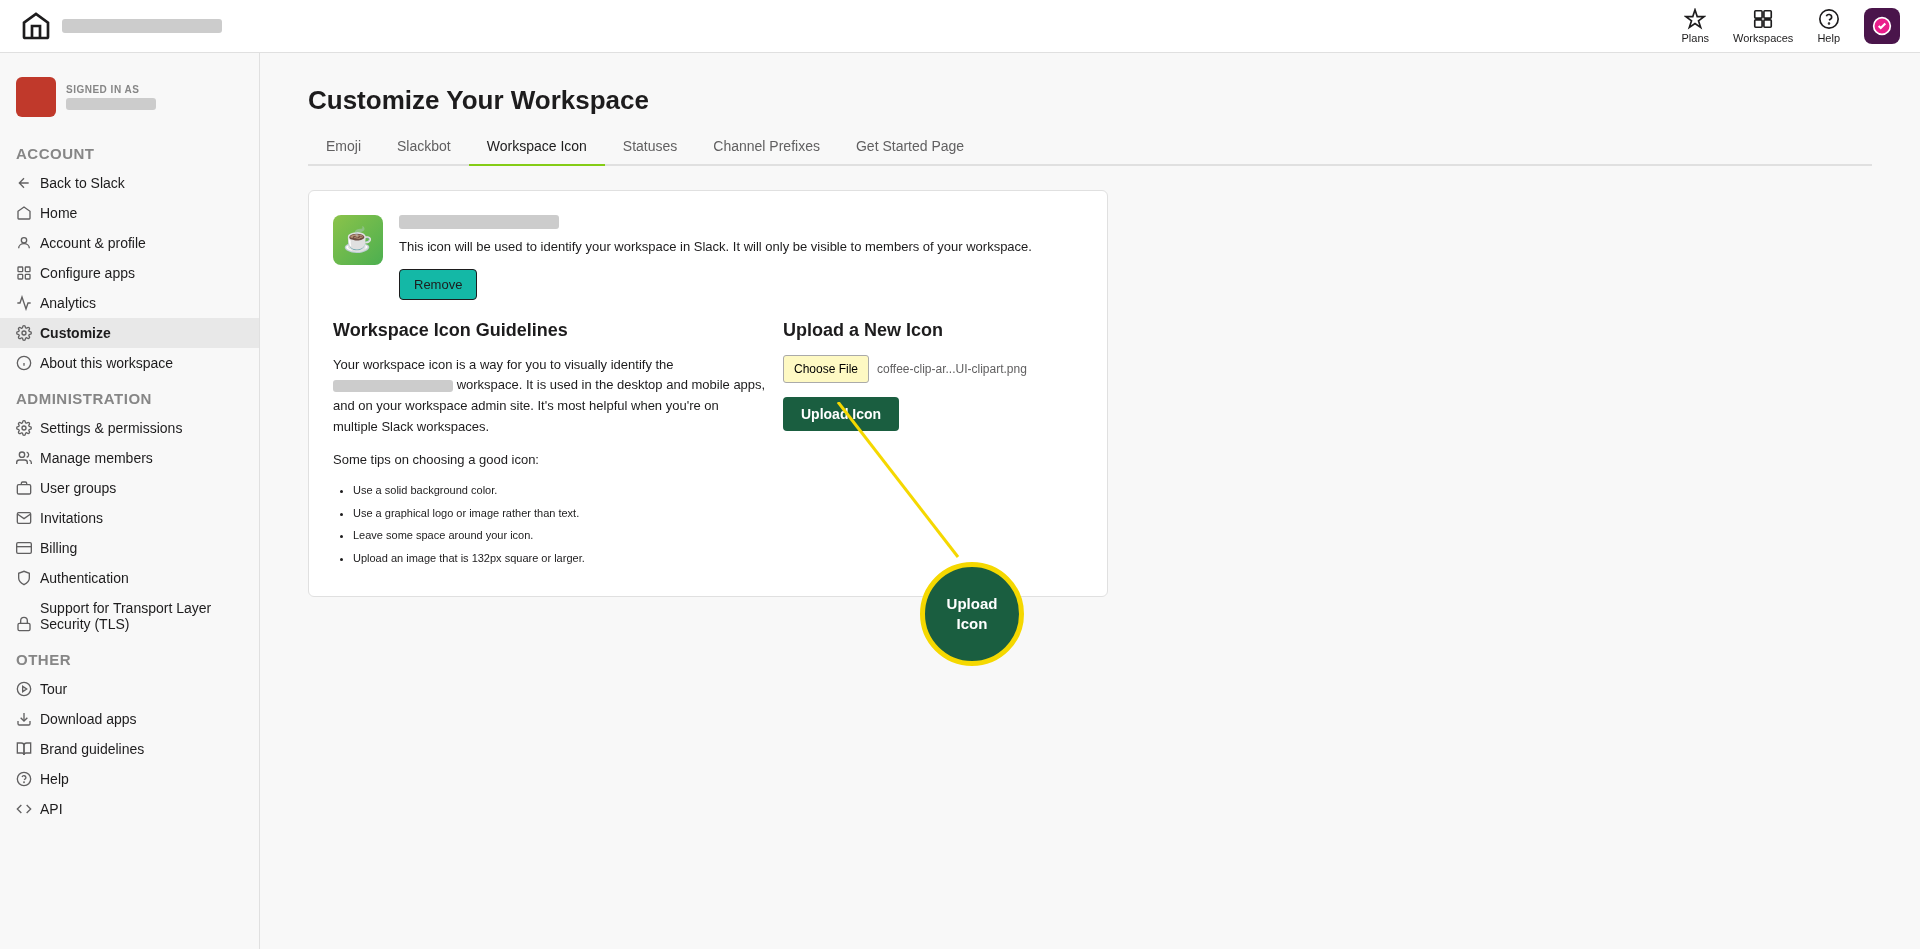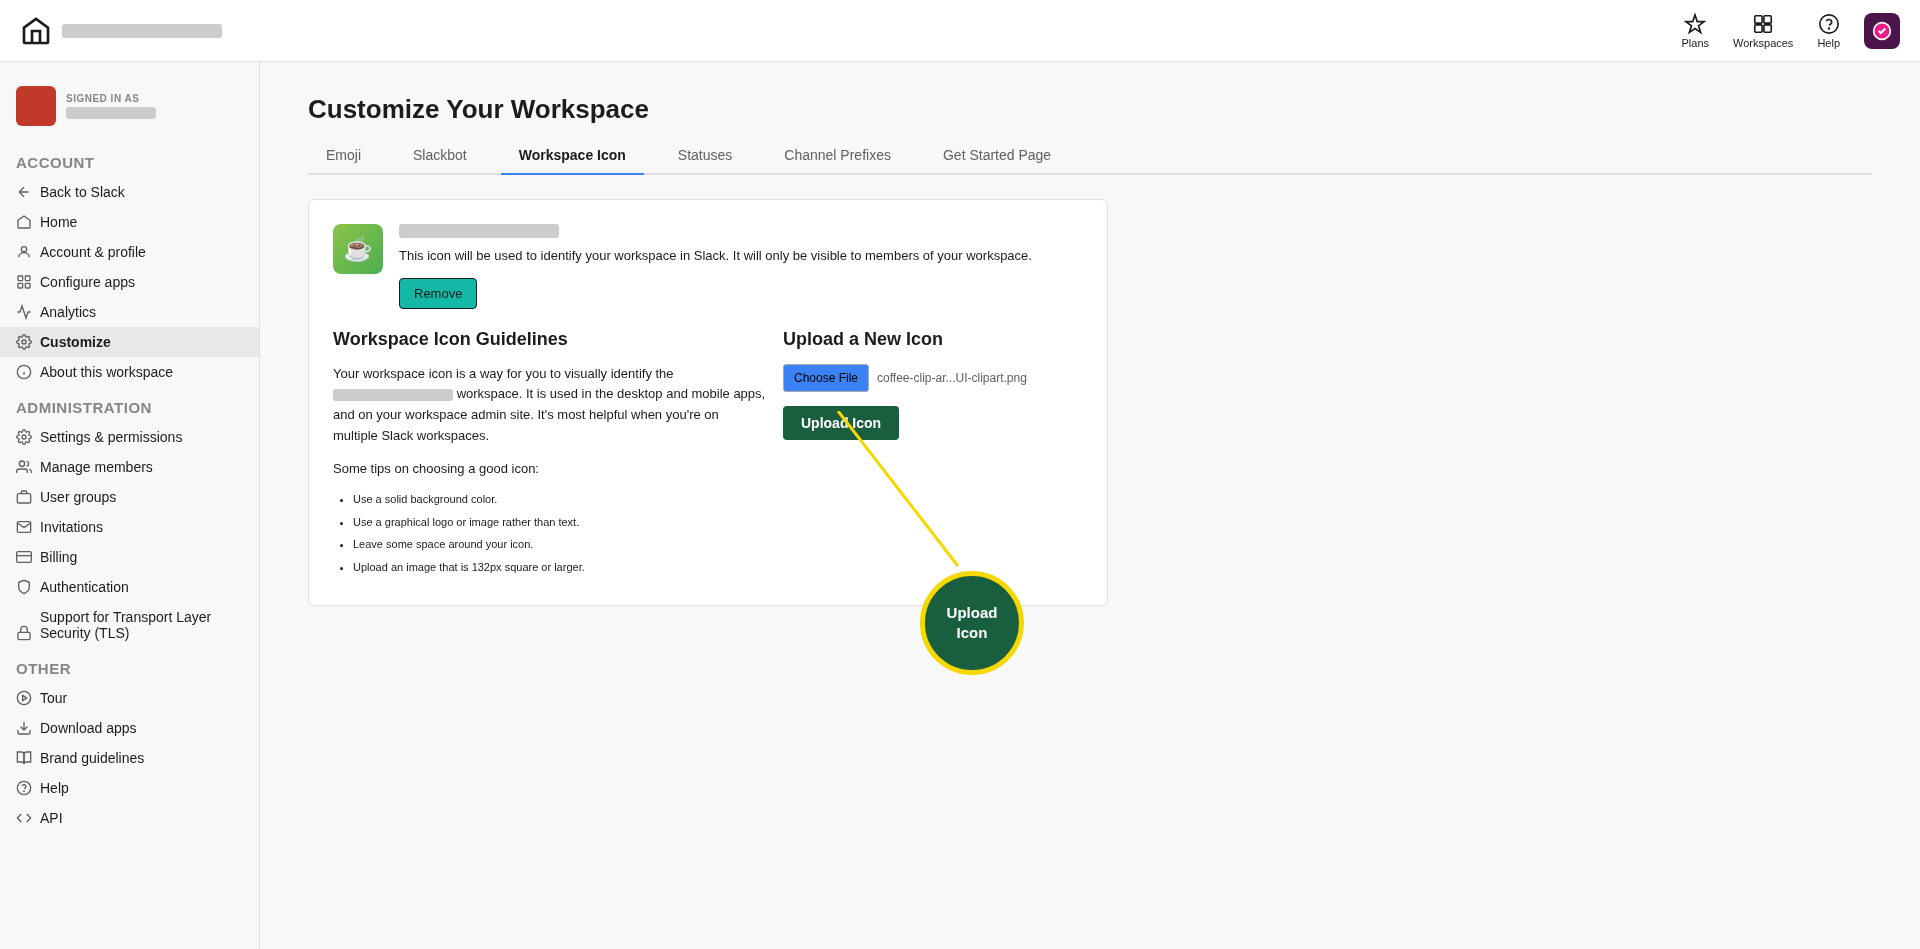--- a/index.html
+++ b/index.html
@@ -1,20 +1,20 @@
 <!DOCTYPE html>
 <html><head>
   <meta charset="utf-8">
   <style>
     * { box-sizing: border-box; margin: 0; padding: 0; }
     body { font-family: -apple-system, BlinkMacSystemFont, "Segoe UI", Helvetica, Arial, sans-serif; font-size: 14px; background: #f8f8f8; color: #1d1c1d; display: flex; flex-direction: column; height: 100vh; overflow: hidden; }
 
     
     .top-nav {
-      height: 62px;
+      height: 53px;
       background: #fff;
       border-bottom: 1px solid #e0e0e0;
       display: flex;
       align-items: center;
       justify-content: space-between;
       padding: 0 20px;
       flex-shrink: 0;
     }
     .top-nav-left { display: flex; align-items: center; gap: 10px; }
     .home-icon-wrap { width: 32px; height: 32px; display: flex; align-items: center; justify-content: center; }
@@ -68,27 +68,27 @@
     
     .main-content {
       flex: 1; overflow-y: auto; padding: 32px 48px;
     }
     .page-title { font-size: 26px; font-weight: 700; margin-bottom: 12px; }
     .page-description { font-size: 14px; color: #1d1c1d; line-height: 1.5; margin-bottom: 24px; max-width: 720px; }
     .page-description a { color: #1264a3; text-decoration: none; }
 
     
     .tabs {
-      display: flex; border-bottom: 2px solid #e0e0e0; margin-bottom: 24px; gap: 16px;
+      display: flex; border-bottom: 2px solid #e0e0e0; margin-bottom: 24px; gap: 0;
     }
     .tab {
       padding: 10px 18px; cursor: pointer; font-size: 14px; color: #616061;
       border-bottom: 2px solid transparent; margin-bottom: -2px; white-space: nowrap;
     }
-    .tab.active { color: #1d1c1d; font-weight: 700; border-bottom: 2px solid #3b82f6; }
+    .tab.active { color: #1d1c1d; font-weight: 400; border-bottom: 2px solid #84cc16; }
 
     
     .card {
       background: #fff; border: 1px solid #e0e0e0; border-radius: 6px; padding: 24px; max-width: 800px;
     }
 
     
     .icon-section { display: flex; align-items: flex-start; gap: 16px; margin-bottom: 20px; }
     .workspace-icon-img {
       width: 50px; height: 50px; border-radius: 8px;
@@ -111,21 +111,21 @@
 
     .section-title { font-size: 18px; font-weight: 700; margin-bottom: 14px; }
     .guidelines-text { font-size: 13px; color: #1d1c1d; line-height: 1.6; margin-bottom: 12px; }
     .workspace-name-inline { display: inline-block; width: 120px; height: 12px; background: #ccc; border-radius: 3px; vertical-align: middle; }
     .tips-list { margin-left: 20px; }
     .tips-list li { font-size: 11px; color: #1d1c1d; margin-bottom: 6px; line-height: 1.5; }
 
     .upload-section-title { font-size: 18px; font-weight: 700; margin-bottom: 14px; }
     .file-input-row { display: flex; align-items: center; gap: 8px; margin-bottom: 14px; }
     .choose-file-btn {
-      background: #3b82f6; border: 1px solid #aaa; border-radius: 3px; padding: 6px 10px;
+      background: #fef9c3; border: 1px solid #aaa; border-radius: 3px; padding: 6px 10px;
       font-size: 12px; cursor: pointer; white-space: nowrap;
     }
     .file-name-text { font-size: 12px; color: #616061; }
     .upload-icon-btn {
       background: #1a5e40; color: #fff; border: none; border-radius: 4px;
       padding: 9px 18px; font-size: 14px; font-weight: 600; cursor: pointer;
     }
     
     .upload-area-wrap { position: relative; }
     .callout-wrap {

